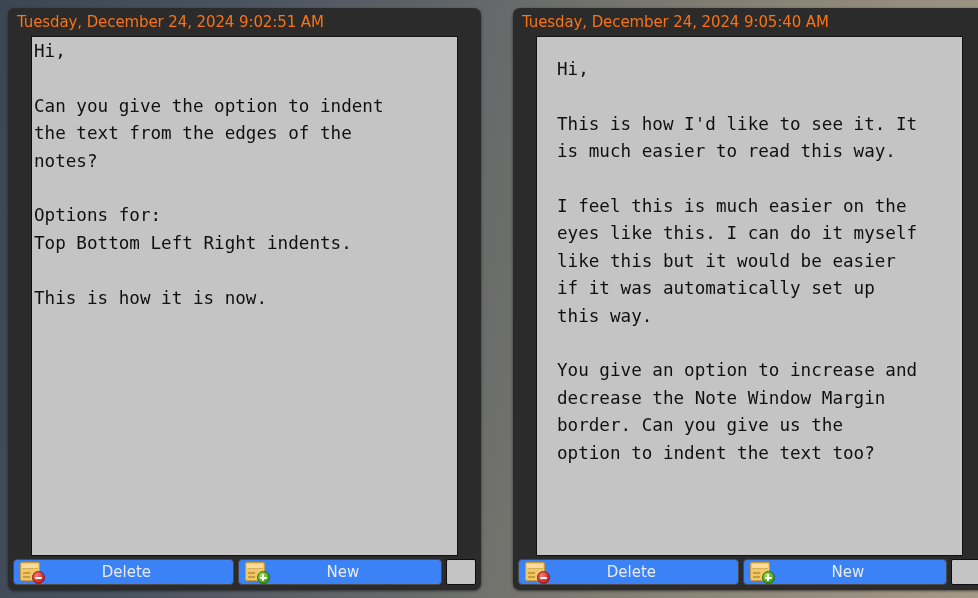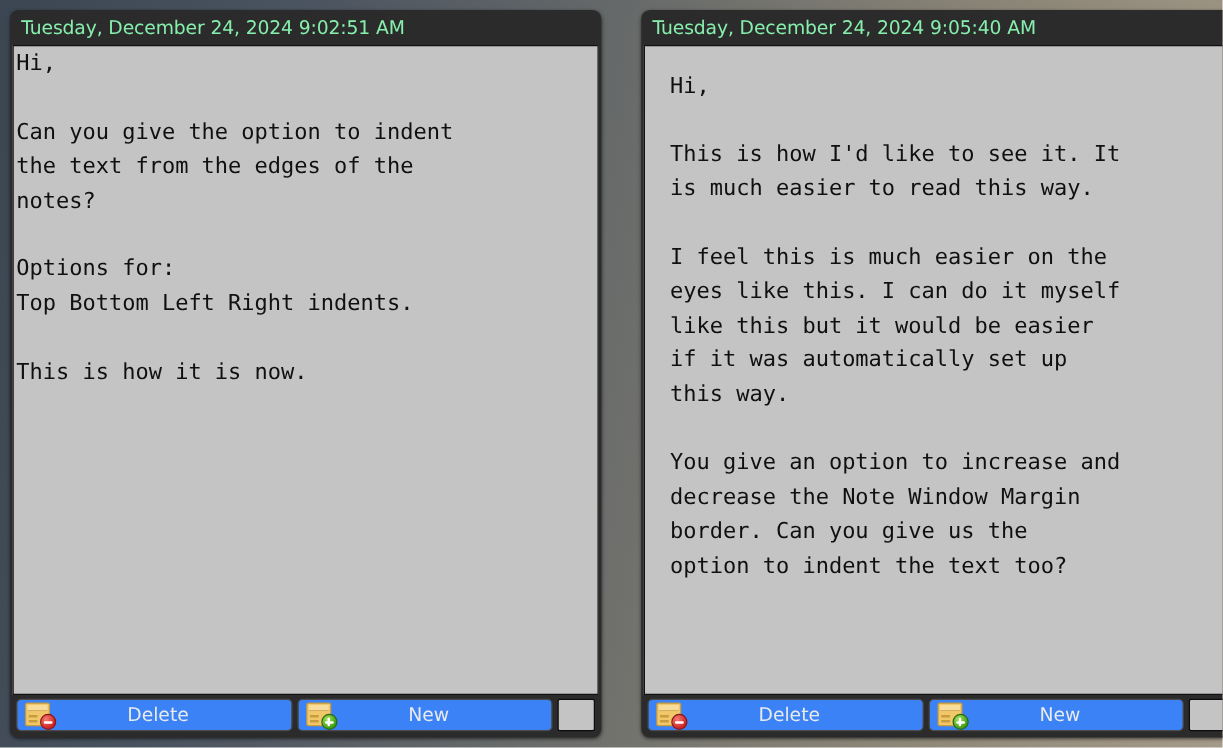--- a/index.html
+++ b/index.html
@@ -47,33 +47,33 @@
     width: 473px;
     height: 582px;
     margin-left: 16px;
   }
 
   
   .title-bar {
     height: 28px;
     line-height: 28px;
     padding: 0 4px 0 9px;
-    color: #86efac;
+    color: #f97316;
     font-size: 15px;
     font-family: "DejaVu Sans", sans-serif;
     white-space: nowrap;
     overflow: hidden;
     flex: 0 0 auto;
     letter-spacing: -0.1px;
   }
 
   
   .note-body-wrap {
     flex: 1 1 auto;
-    padding: 0 2px;
+    padding: 0 23px;
     min-height: 0;
     display: flex;
     justify-content: center;
   }
 
   .note-body {
     flex: 1 1 auto;
     background: #c4c4c4;
     border: 1px solid #111;
     color: #101010;

